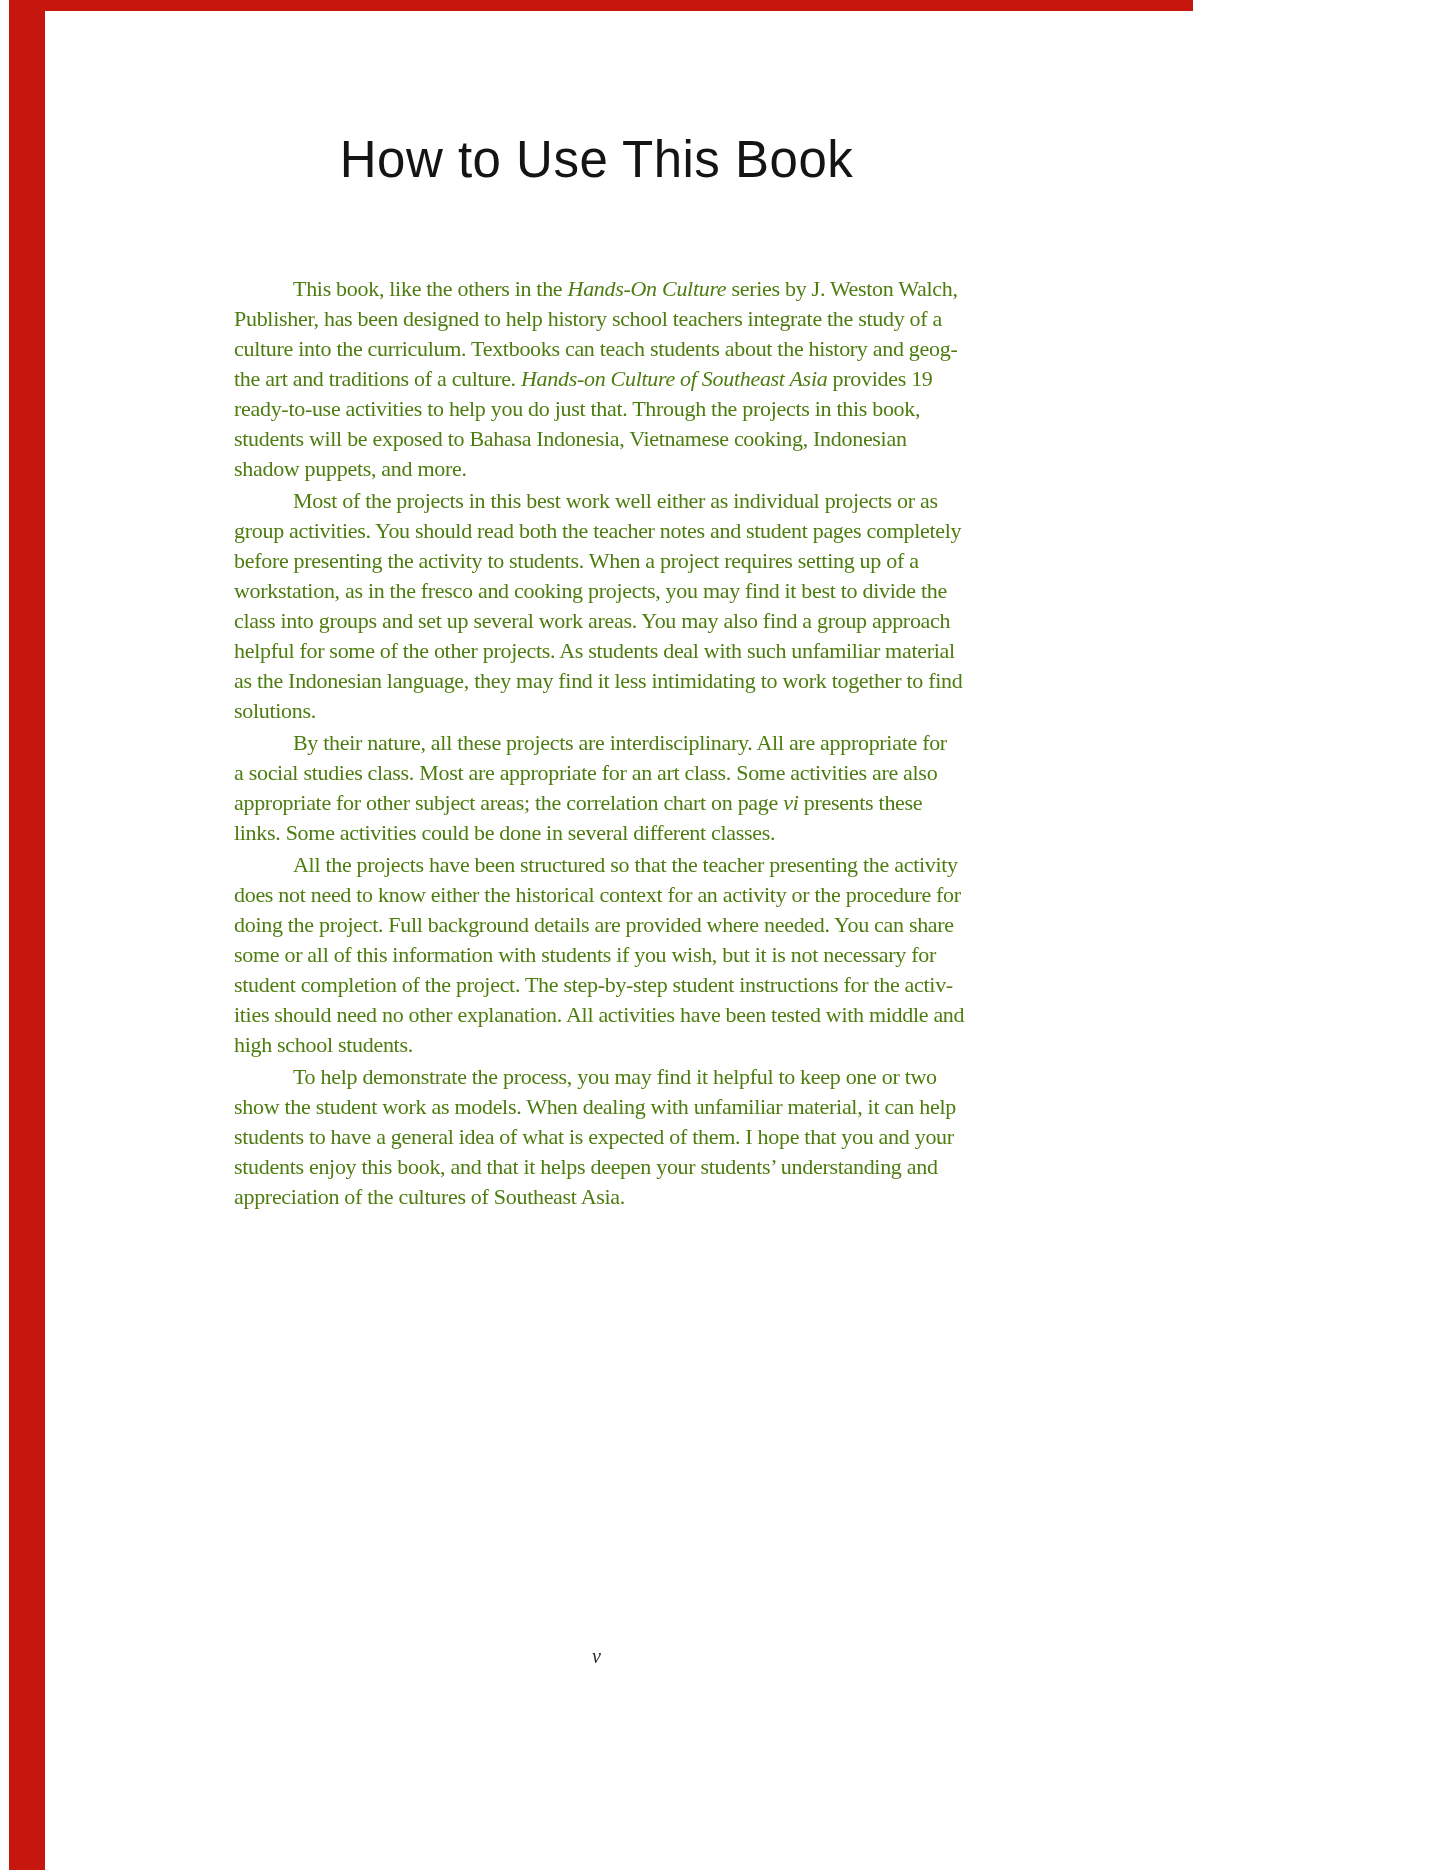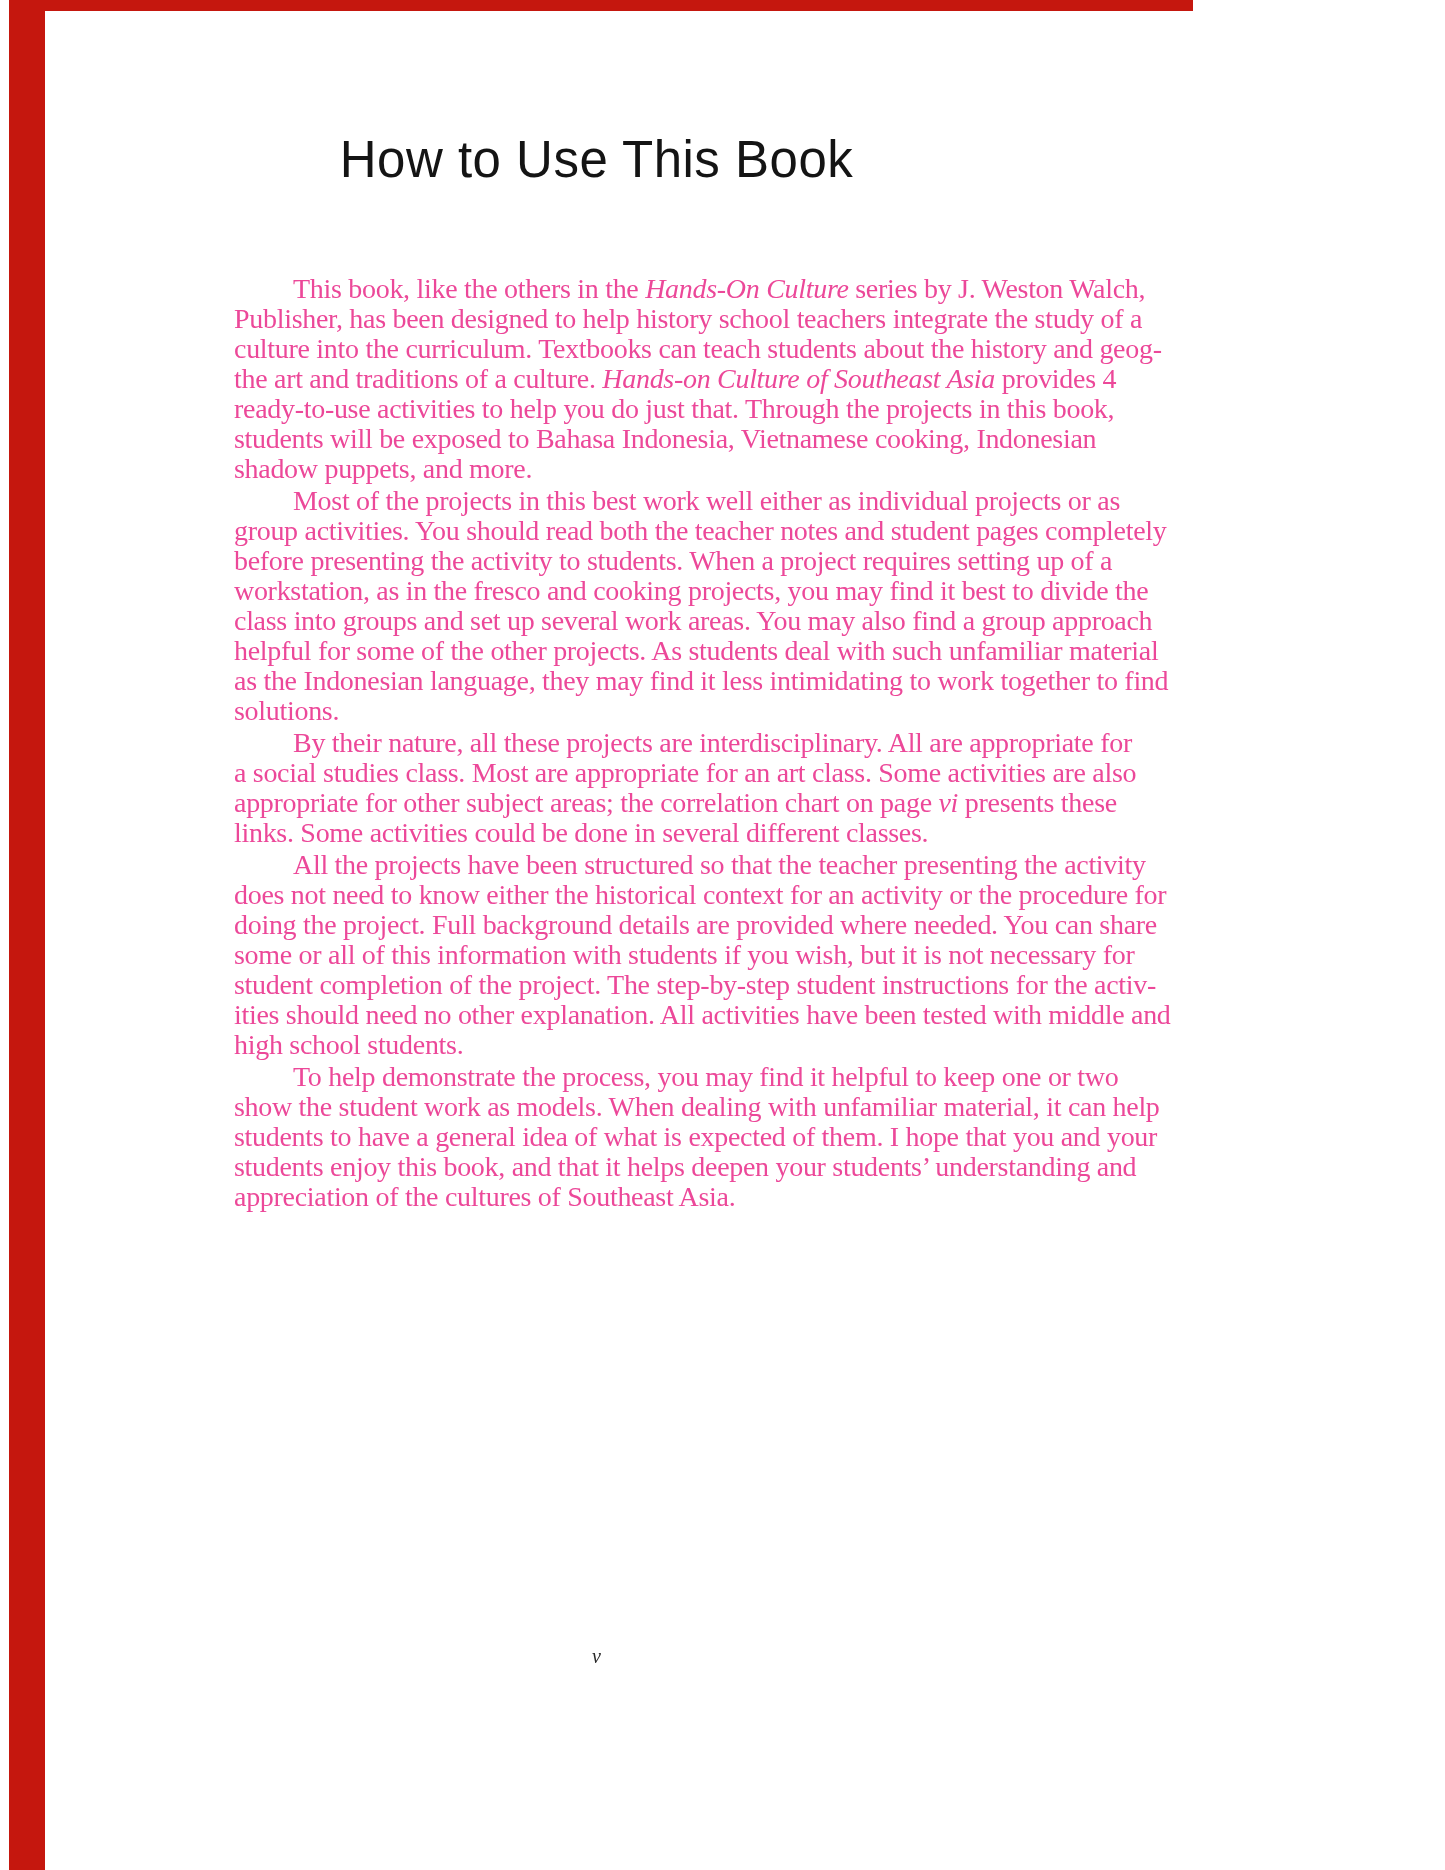--- a/index.html
+++ b/index.html
@@ -44,24 +44,24 @@
     line-height: 51px;
     letter-spacing: 0.5px;
     color: #141414;
   }
   .body {
     position: absolute;
     left: 234px;
     top: 274px;
     width: 990px;
     font-family: "Liberation Serif", serif;
-    font-size: 28px;
+    font-size: 22px;
     line-height: 30px;
     letter-spacing: -0.3px;
-    color: #ec4899;
+    color: #4d7c0f;
   }
   .para {
     margin: 0 0 2px 0;
   }
   .line {
     white-space: nowrap;
   }
   .line:first-child {
     padding-left: 59px; 
   }
@@ -85,21 +85,21 @@
 
 <div class="sheet">
   <div class="edge-left" style="background: rgb(197, 23, 14);"></div>
   <div class="edge-top" style="background: rgb(197, 23, 14);"></div>
   <h1 class="title">How to Use This Book</h1>
   <div class="body">
       <div class="para">
         <div class="line"><span>This book, like the others in the </span><span class="it">Hands-On Culture</span><span> series by J. Weston Walch,</span></div>
         <div class="line"><span>Publisher, has been designed to help history school teachers integrate the study of a</span></div>
         <div class="line"><span>culture into the curriculum. Textbooks can teach students about the history and geog-</span></div>
-        <div class="line"><span>the art and traditions of a culture. </span><span class="it">Hands-on Culture of Southeast Asia</span><span> provides 4</span></div>
+        <div class="line"><span>the art and traditions of a culture. </span><span class="it">Hands-on Culture of Southeast Asia</span><span> provides 19</span></div>
         <div class="line"><span>ready-to-use activities to help you do just that. Through the projects in this book,</span></div>
         <div class="line"><span>students will be exposed to Bahasa Indonesia, Vietnamese cooking, Indonesian</span></div>
         <div class="line"><span>shadow puppets, and more.</span></div>
       </div>
       <div class="para">
         <div class="line"><span>Most of the projects in this best work well either as individual projects or as</span></div>
         <div class="line"><span>group activities. You should read both the teacher notes and student pages completely</span></div>
         <div class="line"><span>before presenting the activity to students. When a project requires setting up of a</span></div>
         <div class="line"><span>workstation, as in the fresco and cooking projects, you may find it best to divide the</span></div>
         <div class="line"><span>class into groups and set up several work areas. You may also find a group approach</span></div>

